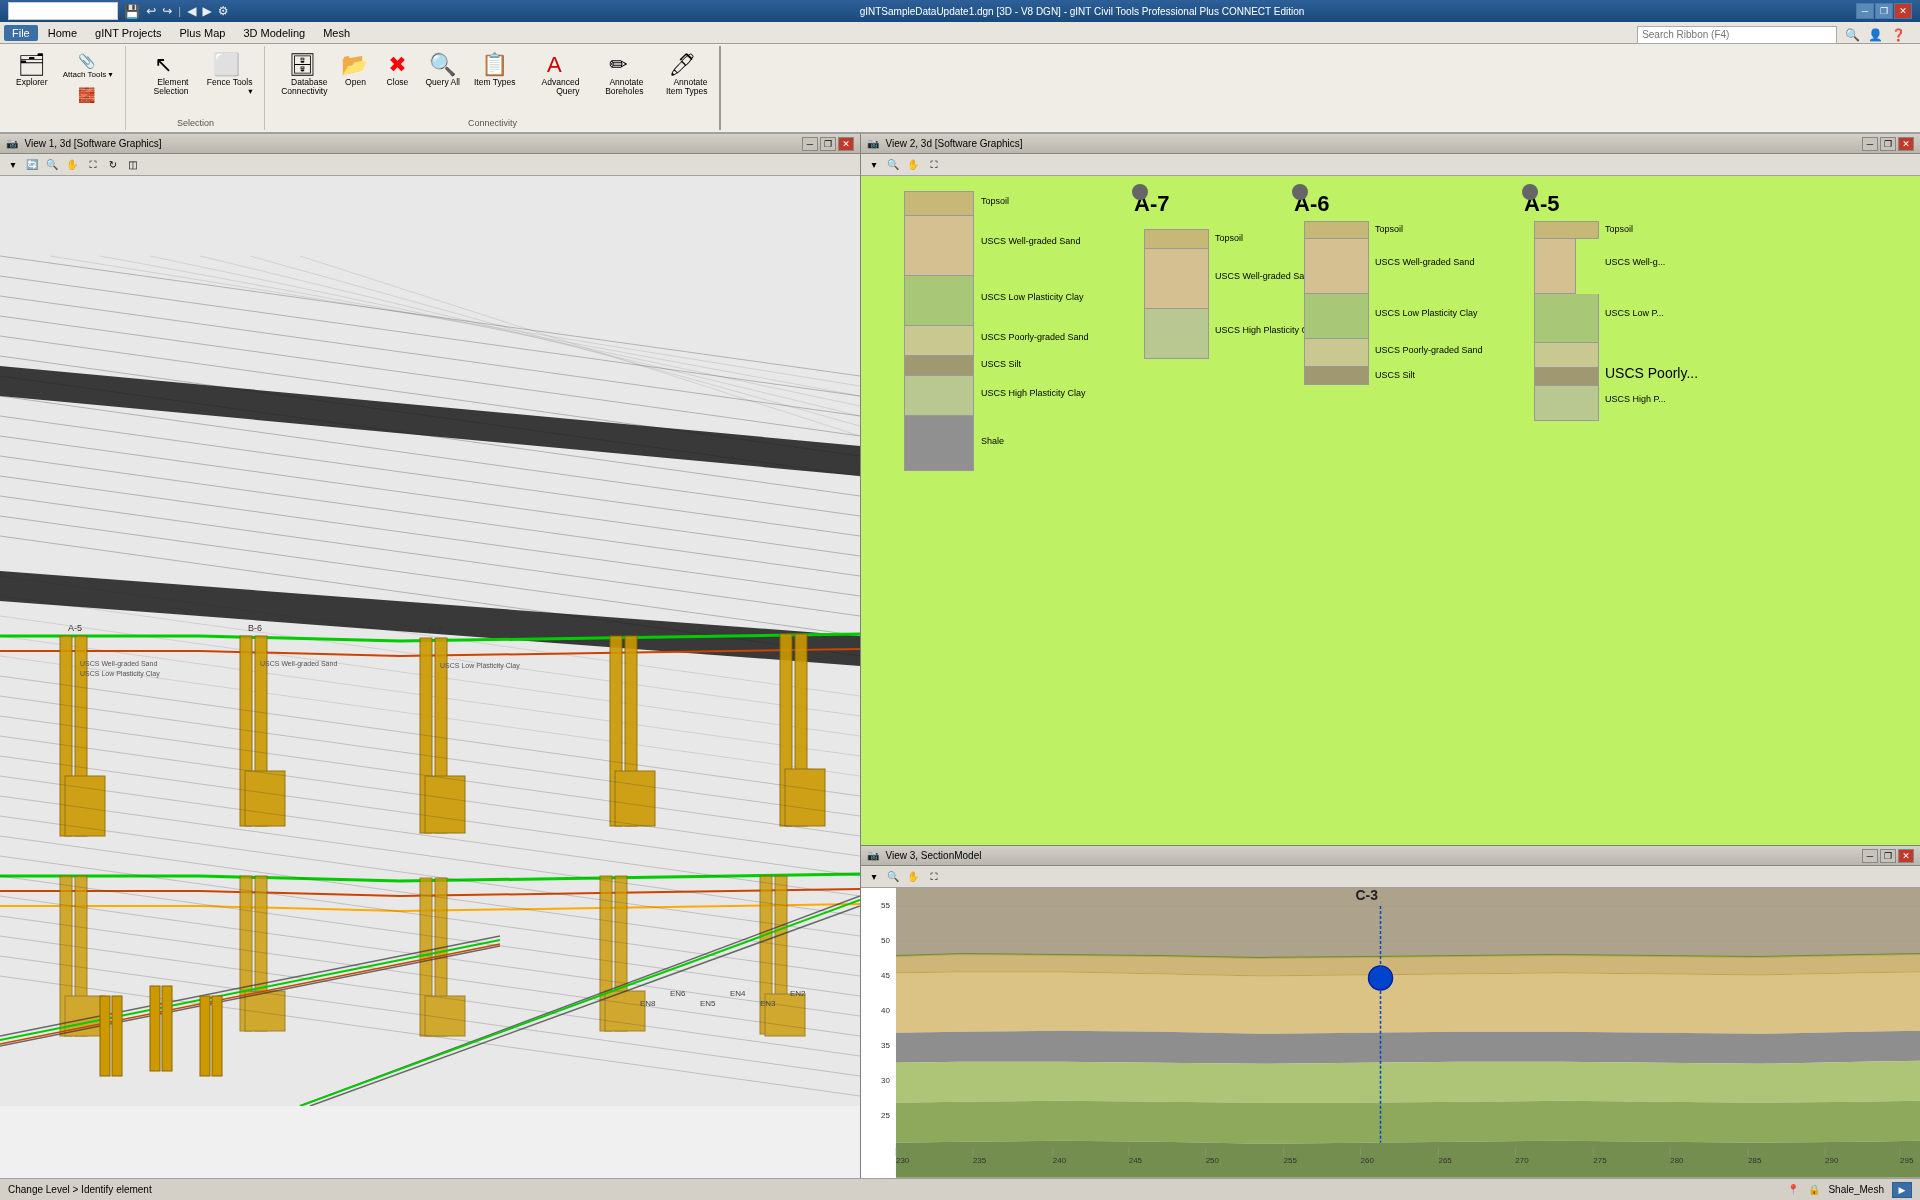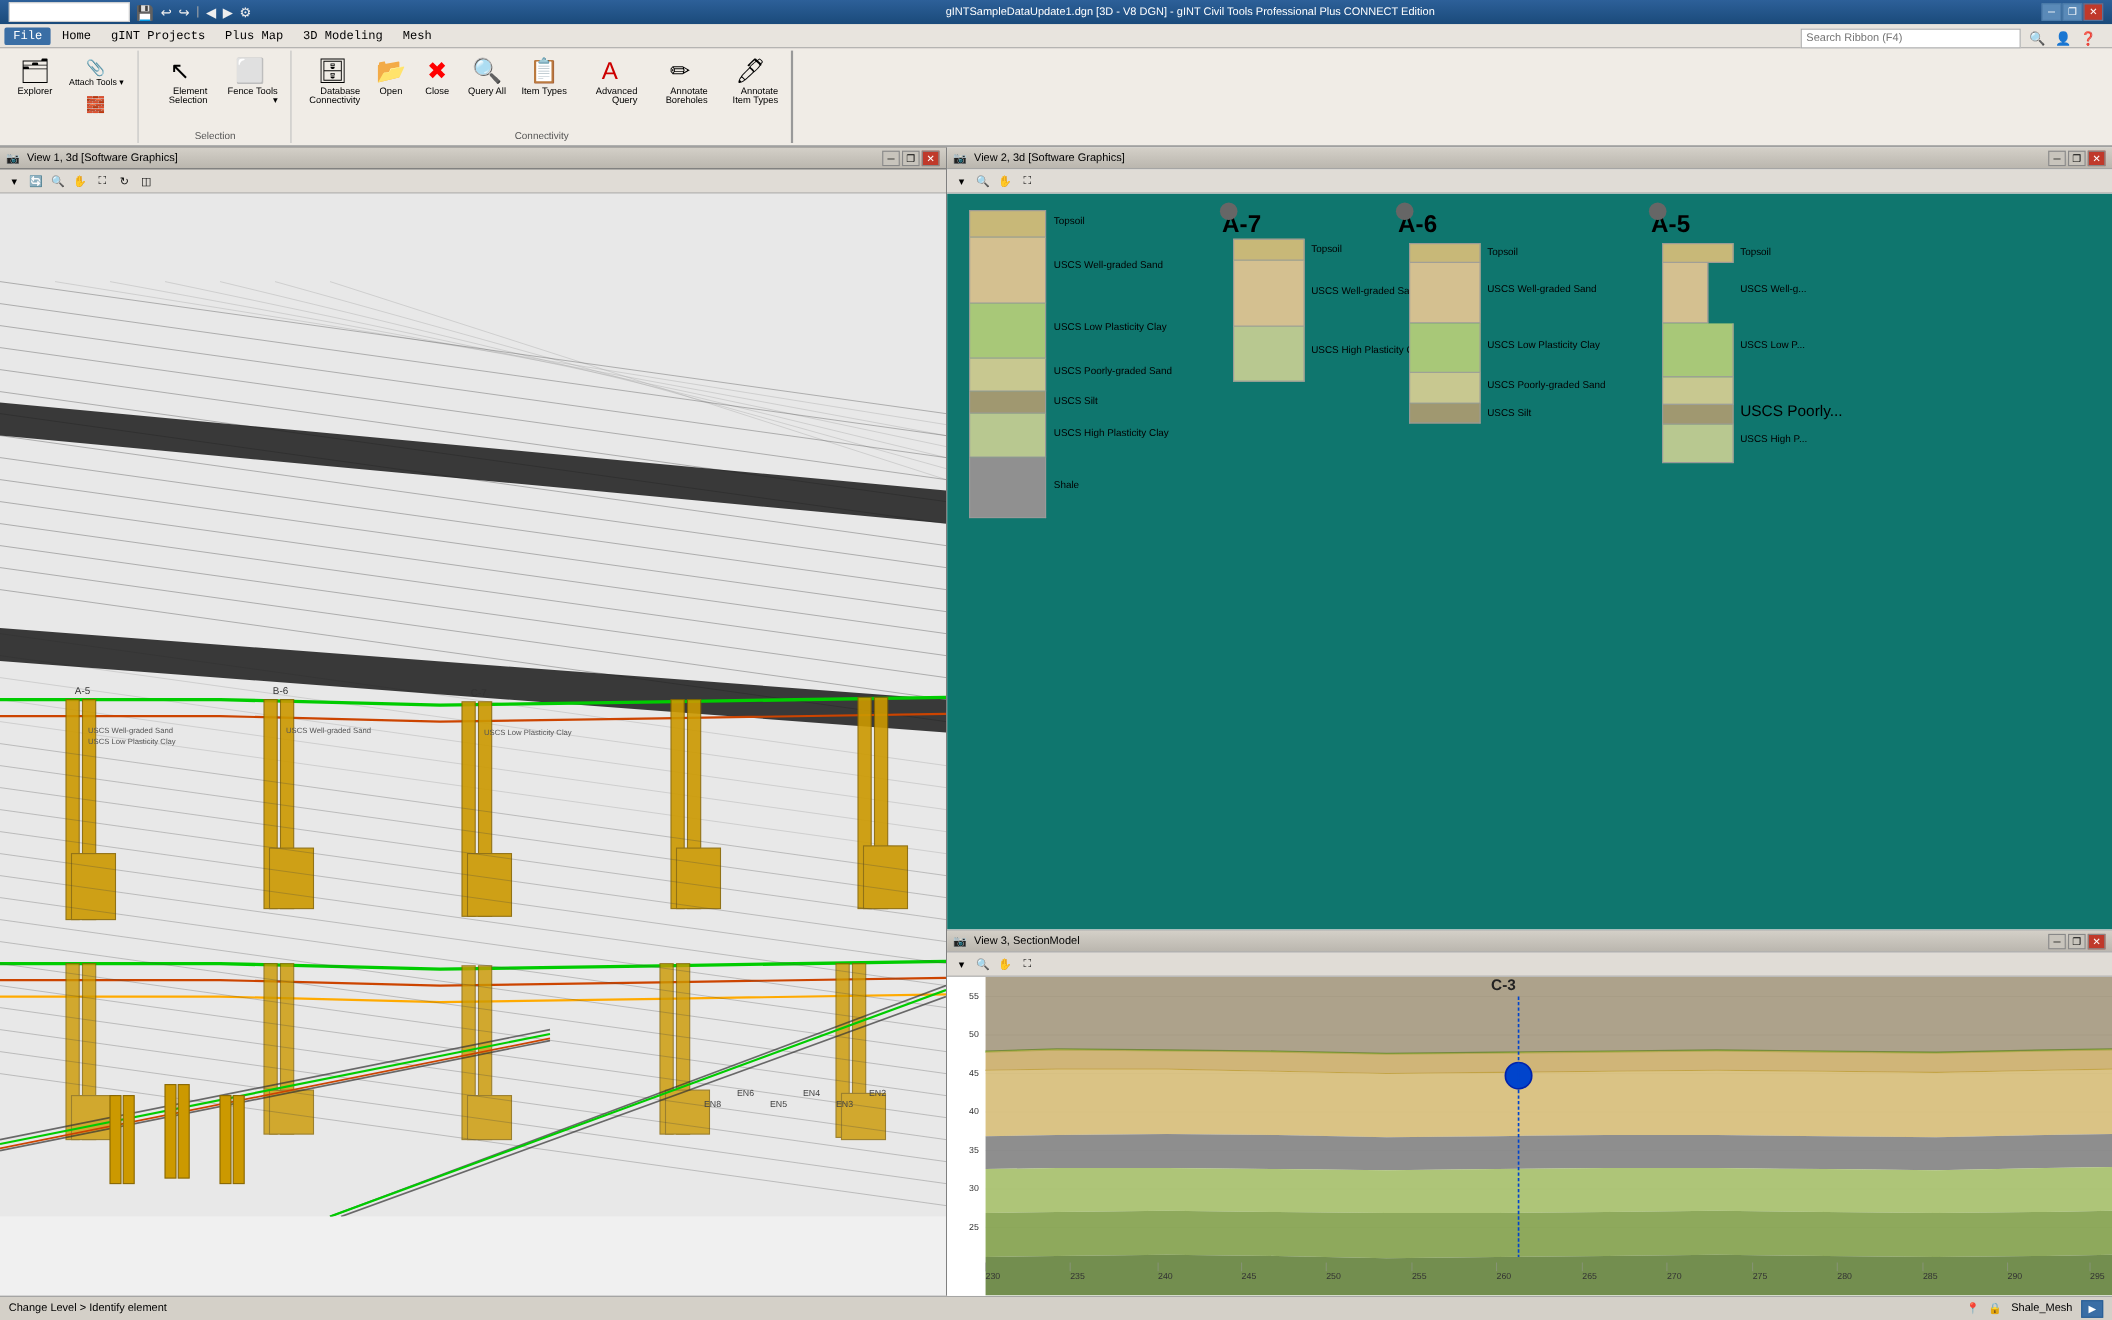--- a/index.html
+++ b/index.html
@@ -36,21 +36,20 @@
       display: flex;
       align-items: center;
       padding: 0 4px;
       gap: 2px;
     }
     .menu-item {
       padding: 2px 8px;
       font-size: 11px;
       cursor: pointer;
       border-radius: 2px;
-      font-family: Liberation Mono, monospace;
     }
     .menu-item.active { background: #3a6ea5; color: white; }
 
     
     #ribbon {
       height: 90px;
       background: #f0ece6;
       border-bottom: 2px solid #a0a0a0;
       display: flex;
       align-items: stretch;
@@ -547,21 +546,21 @@
         </div>
       </div>
       <div class="view-toolbar">
         <div class="vtb-btn">▾</div>
         <div class="vtb-btn">🔍</div>
         <div class="vtb-btn">✋</div>
         <div class="vtb-btn">⛶</div>
       </div>
       <div class="view-content">
 
-        <div style="display:flex;height:100%;background:#0f766e;overflow:hidden;">
+        <div style="display:flex;height:100%;background:#bef264;overflow:hidden;padding-left:23px;">
 
           <div style="display:flex;flex-direction:column;padding:15px 0 0 20px;min-width:160px;">
             <div style="height:280px;width:70px;position:relative;">
               <div style="height:25px;background:#c8b878;border:1px solid #999;position:relative;">
                 <span style="position:absolute;left:76px;white-space:nowrap;font-size:9px;top:4px;">Topsoil</span>
               </div>
               <div style="height:60px;background:#d4c090;border:1px solid #999;border-top:none;position:relative;">
                 <span style="position:absolute;left:76px;white-space:nowrap;font-size:9px;top:20px;">USCS Well-graded Sand</span>
               </div>
               <div style="height:50px;background:#a8c878;border:1px solid #999;border-top:none;position:relative;">
@@ -578,21 +577,21 @@
               </div>
               <div style="height:55px;background:#909090;border:1px solid #999;border-top:none;position:relative;">
                 <span style="position:absolute;left:76px;white-space:nowrap;font-size:9px;top:20px;">Shale</span>
               </div>
             </div>
           </div>
 
           <div style="padding:15px 0 0 100px;position:relative;min-width:200px;">
 
             <div style="position:absolute;top:8px;left:88px;width:16px;height:16px;background:#666;border-radius:50%;"></div>
-            <div style="font-size:22px;font-weight:bold;margin-bottom:0;margin-left:-10px;">A-7</div>
+            <div style="font-size:22px;font-weight:bold;margin-bottom:12px;margin-left:-10px;">A-7</div>
             <div style="height:20px;width:65px;background:#c8b878;border:1px solid #999;position:relative;">
               <span style="position:absolute;left:70px;white-space:nowrap;font-size:9px;top:3px;">Topsoil</span>
             </div>
             <div style="height:60px;width:65px;background:#d4c090;border:1px solid #999;border-top:none;position:relative;">
               <span style="position:absolute;left:70px;white-space:nowrap;font-size:9px;top:22px;">USCS Well-graded Sand</span>
             </div>
             <div style="height:50px;width:65px;background:#b8c890;border:1px solid #999;border-top:none;position:relative;">
               <span style="position:absolute;left:70px;white-space:nowrap;font-size:9px;top:16px;">USCS High Plasticity Clay</span>
             </div>
           </div>

